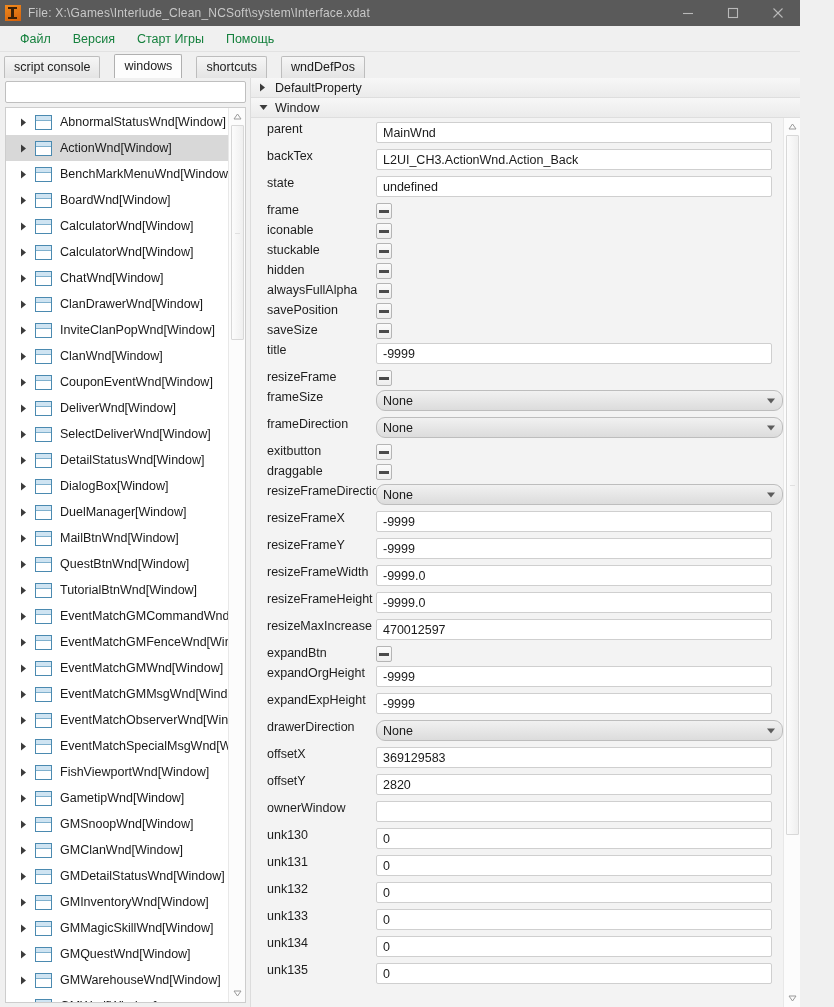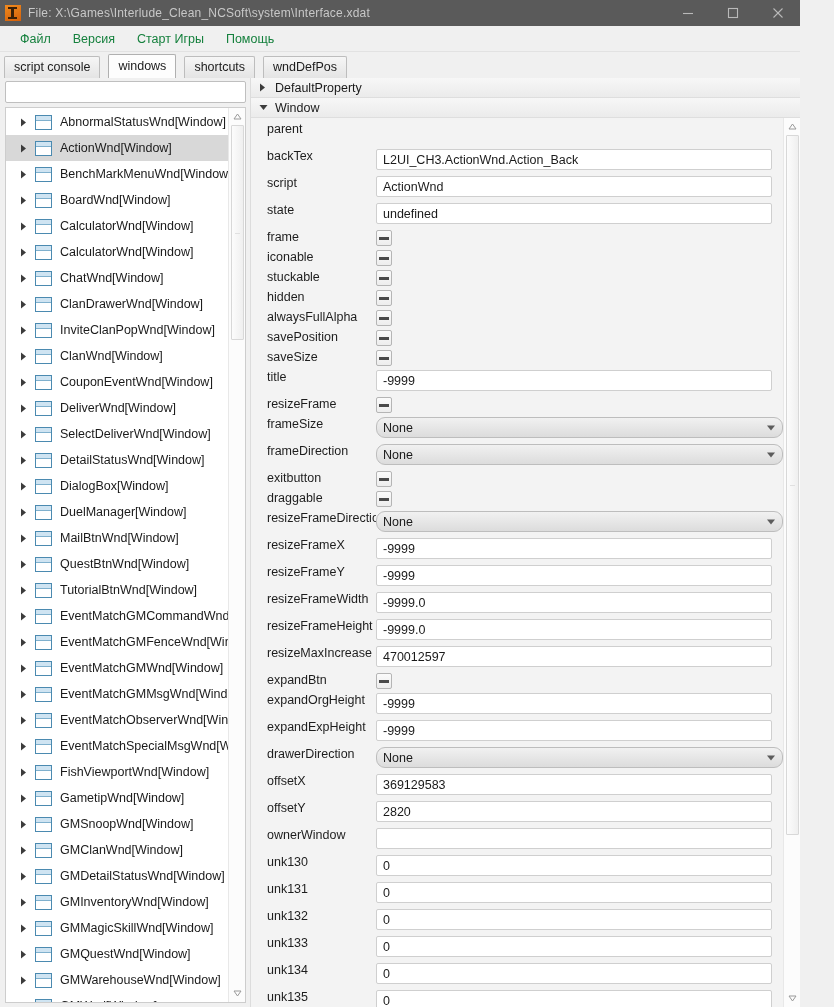--- a/index.html
+++ b/index.html
@@ -44,21 +44,21 @@
     display: flex; align-items: center; padding-left: 9px;
     border-bottom: 1px solid #e2e2e2;
   }
   .menu-item {
     font-size: 12.5px; color: #15803d; padding: 3px 11px; white-space: nowrap;
   }
 
   
   .tabstrip {
     height: 26px; min-height:26px; background: #f0f0f0;
-    display: flex; align-items: flex-end; padding-left: 4px; gap: 8px;
+    display: flex; align-items: flex-end; padding-left: 4px; gap: 14px;
     position: relative;
   }
   .tab {
     font-size: 12.5px; color: #1b1b1b;
     padding: 4px 9px 4px 9px; height: 22px;
     border: 1px solid #bdbdbd; border-bottom: none;
     background: linear-gradient(to bottom,#f6f6f6 0%,#e4e4e4 100%);
     border-radius: 2px 2px 0 0; white-space: nowrap; line-height: 13px;
   }
   .tab.active {
@@ -572,28 +572,25 @@
           <svg width="9" height="7" viewBox="0 0 9 7">
               <path d="M0.5 1 L8.5 1 L4.5 6 Z" fill="#3c3c3c"></path>
             </svg>
         </span>
         <span>Window</span>
       </div>
       <div class="proplist-wrap">
         <div class="proplist" id="proplist">
             <div class="prop-row text-row">
               <span class="prop-label">parent</span>
+              <input type="text" class="prop-input" value="MainWnd" style="">
             </div>
             <div class="prop-row text-row">
               <span class="prop-label">backTex</span>
               <input type="text" class="prop-input" value="L2UI_CH3.ActionWnd.Action_Back" style="">
-            </div>
-            <div class="prop-row text-row">
-              <span class="prop-label">script</span>
-              <input type="text" class="prop-input" value="ActionWnd" style="">
             </div>
             <div class="prop-row text-row">
               <span class="prop-label">state</span>
               <input type="text" class="prop-input" value="undefined" style="">
             </div>
             <div class="prop-row check-row">
               <span class="prop-label">frame</span>
               <span class="prop-check"></span>
             </div>
             <div class="prop-row check-row">

